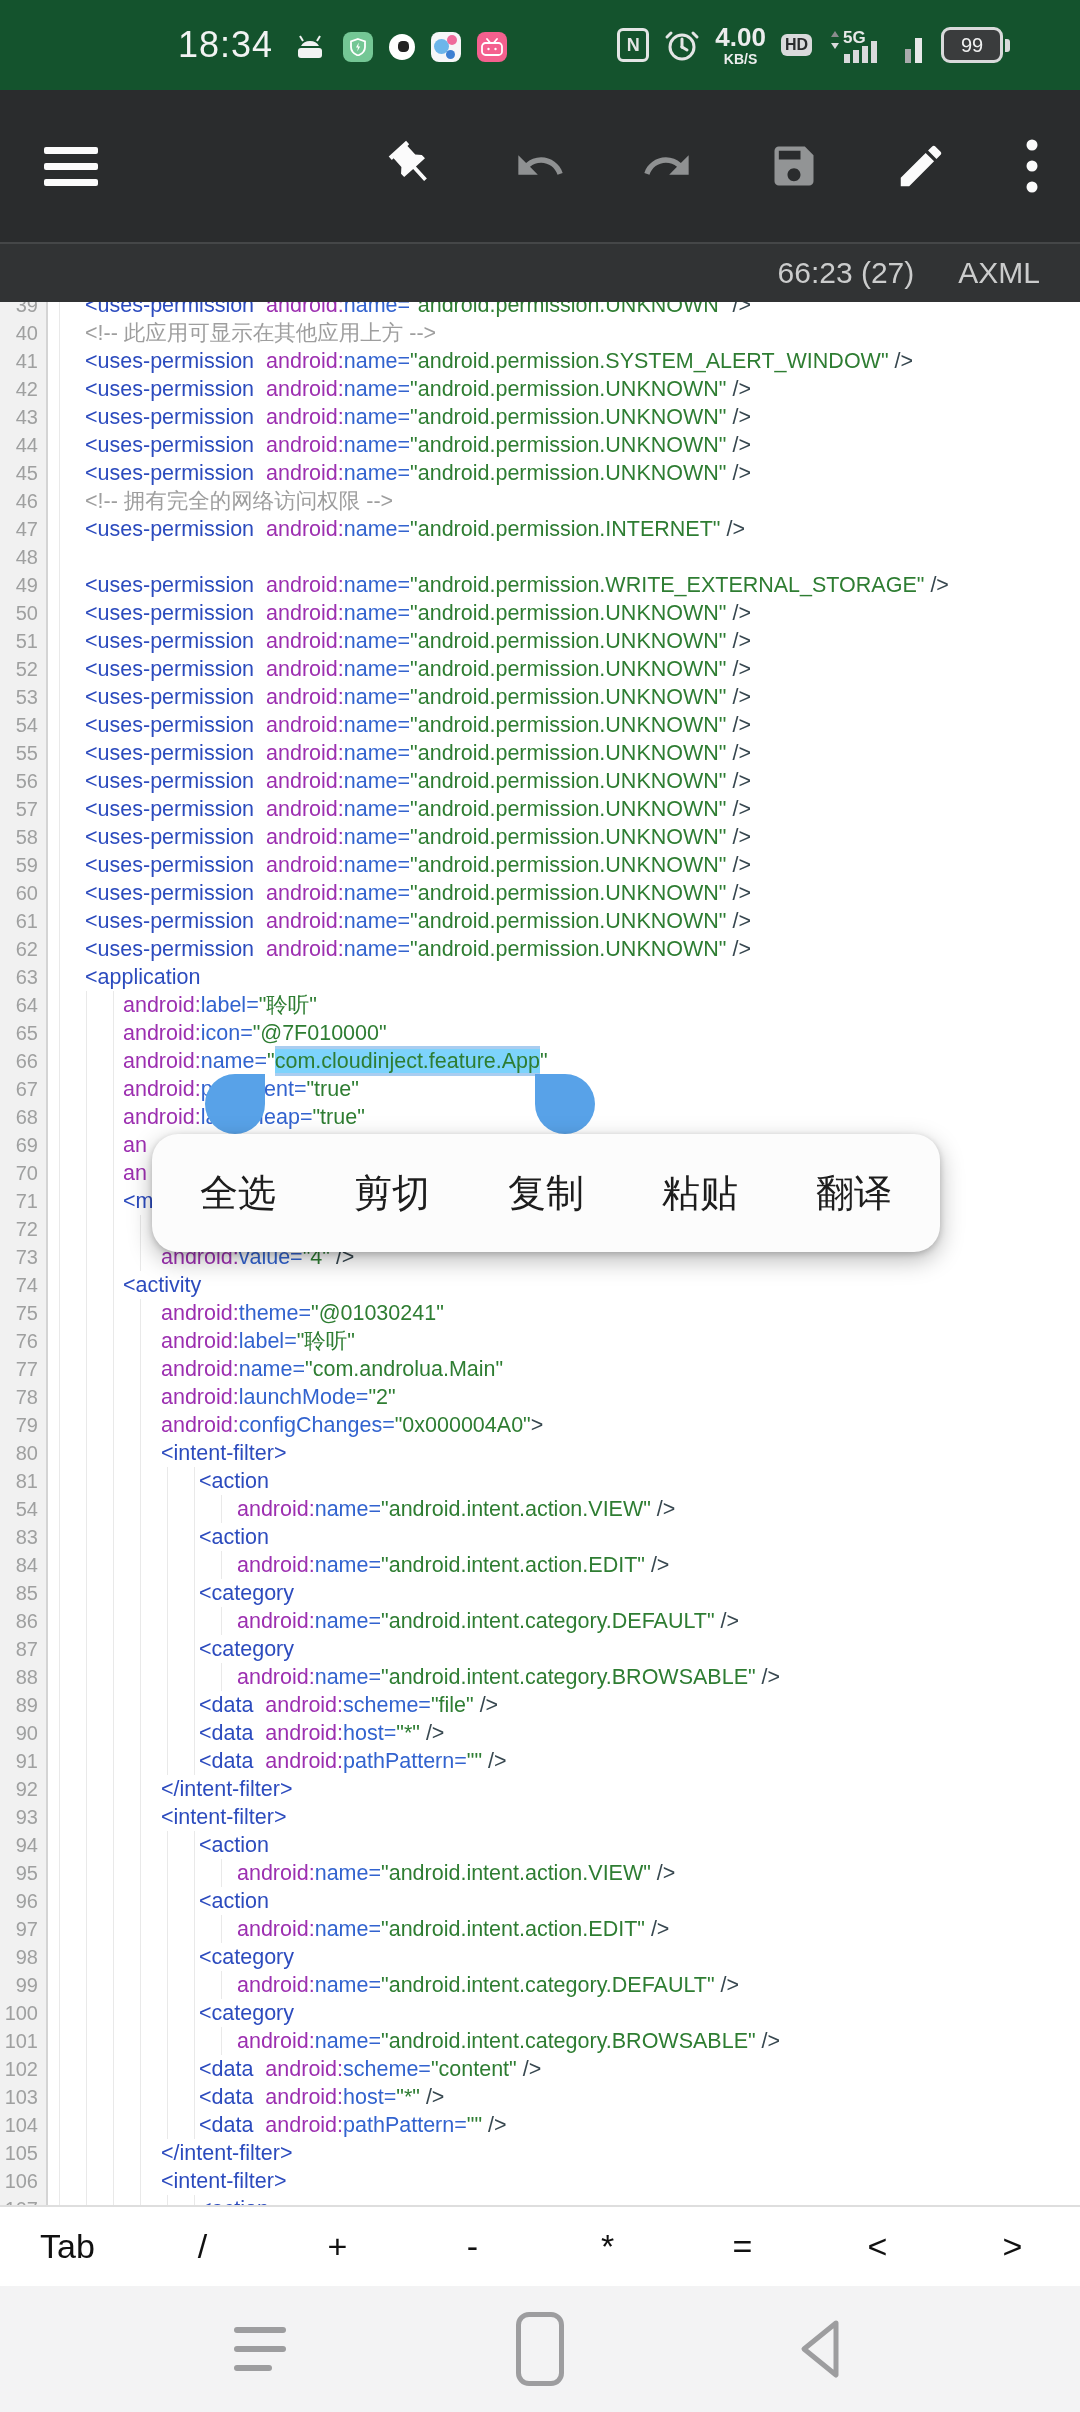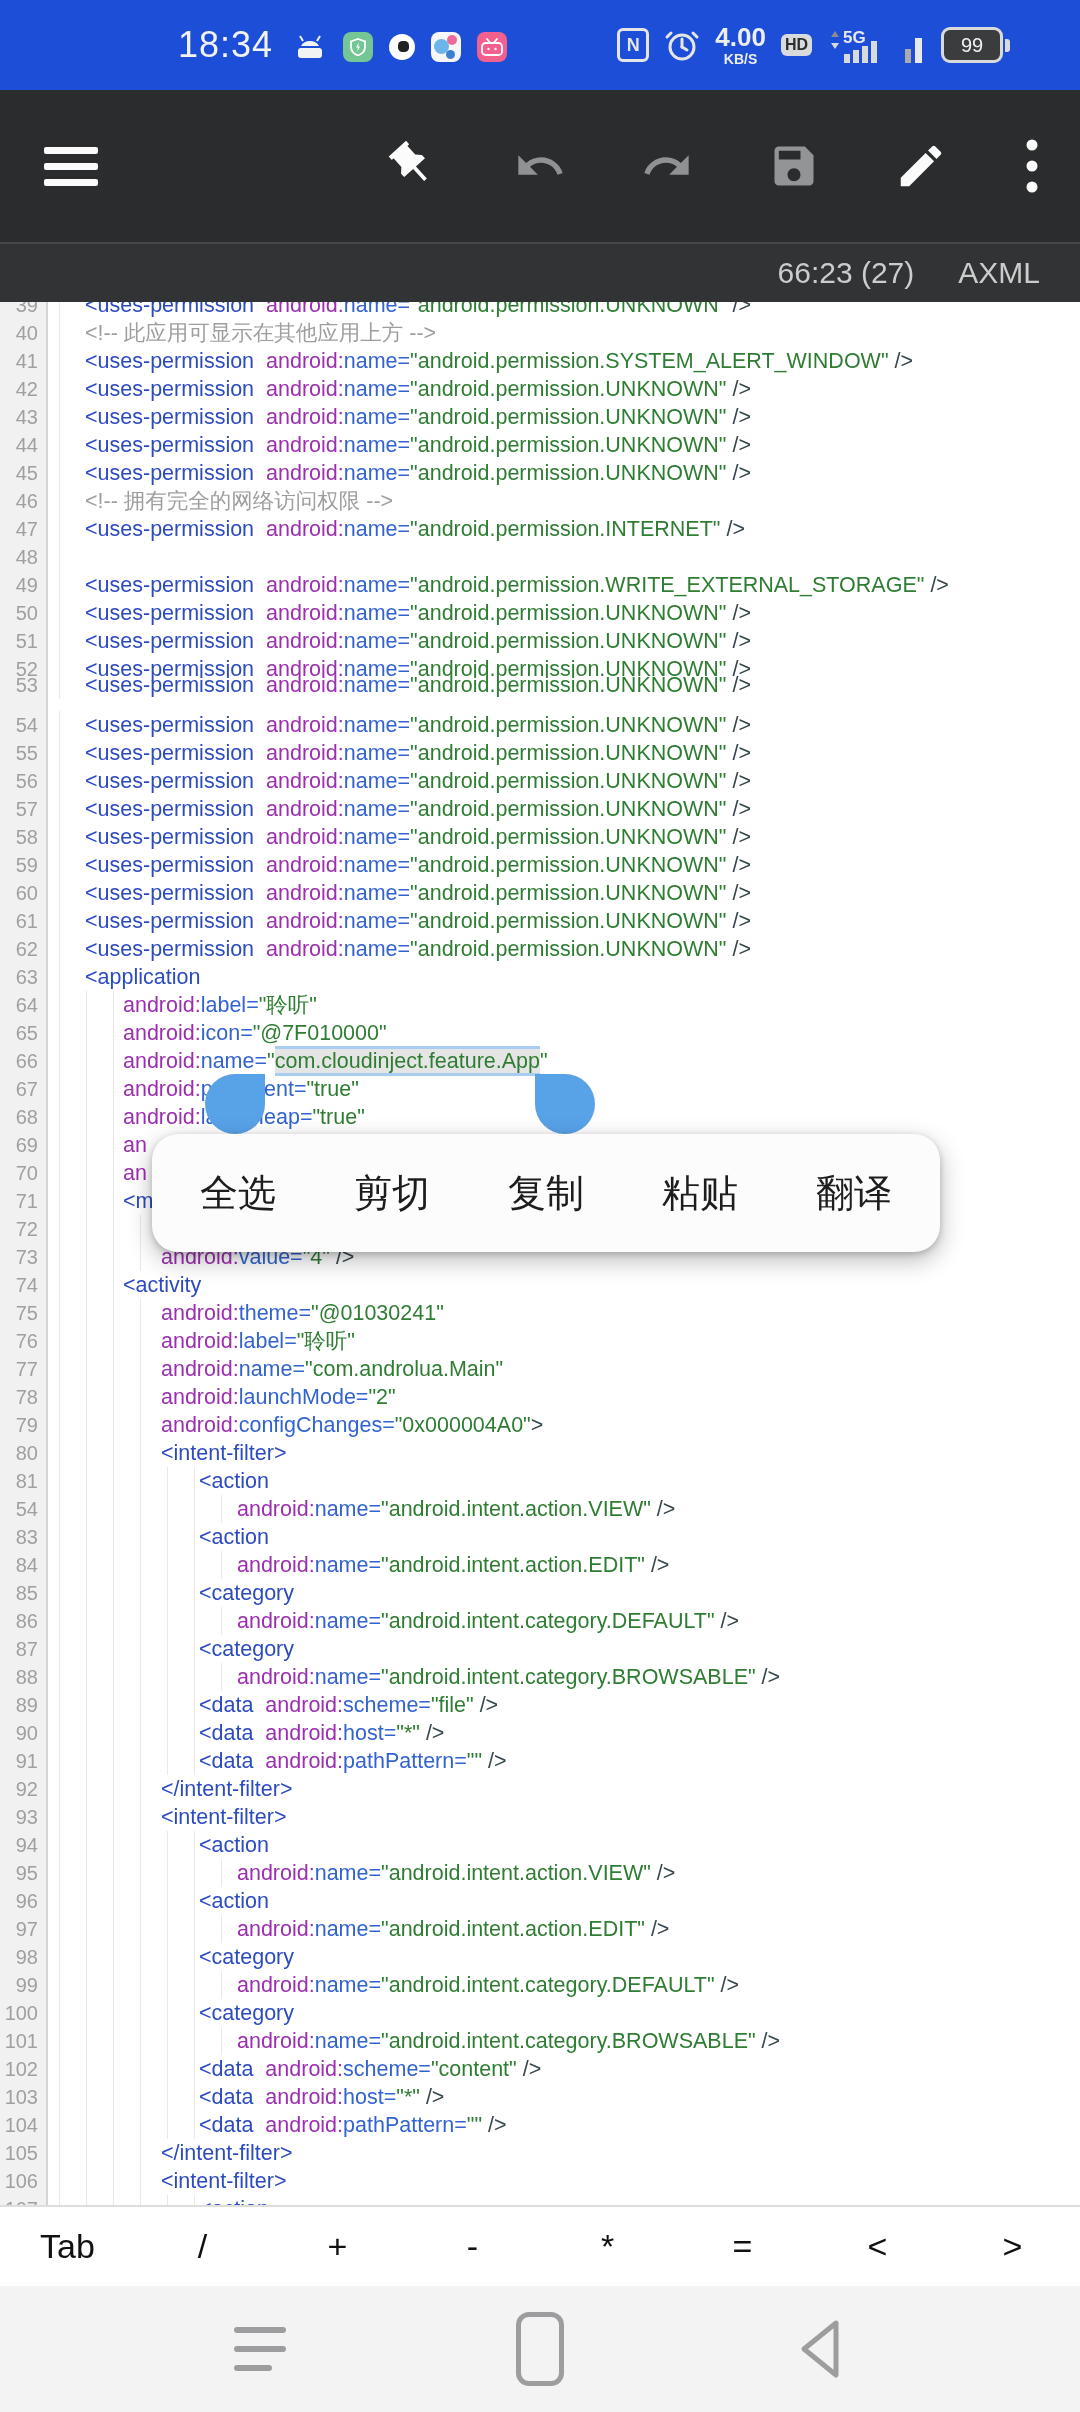--- a/index.html
+++ b/index.html
@@ -1,20 +1,20 @@
 <!DOCTYPE html>
 <html><head>
 <meta charset="utf-8">
 <style>
   html,body{margin:0;padding:0;background:#000;}
   body{width:1080px;height:2412px;position:relative;font-family:"Liberation Sans",sans-serif;overflow:hidden;}
   .screen{position:absolute;inset:0;background:#fff;display:flex;flex-direction:column;}
 
   
-  .statusbar{height:90px;background:#1d4ed8;display:flex;align-items:center;justify-content:space-between;color:#eceded;flex:none;}
+  .statusbar{height:90px;background:#14532d;display:flex;align-items:center;justify-content:space-between;color:#eceded;flex:none;}
   .sb-left{display:flex;align-items:center;gap:20px;padding-left:178px;}
   .sb-time{font-size:36px;letter-spacing:1px;color:#f2f3f3;}
   .sb-apps{display:flex;align-items:center;gap:16px;margin-top:4px;}
   .appic{width:30px;height:30px;border-radius:8px;position:relative;flex:none;}
   .robot{width:34px;height:26px;}
   .ic-circle{width:26px;height:26px;border-radius:50%;background:#fff;position:relative;}
   .ic-circle i{position:absolute;width:11px;height:11px;border-radius:40%;background:#222;top:7px;left:9px;}
   .ic-green{background:#74c795;display:flex;align-items:center;justify-content:center;}
   .ic-cluster{background:#f6f6f8;}
   .ic-cluster i{position:absolute;border-radius:50%;}
@@ -52,21 +52,21 @@
   .cline .ln{position:absolute;left:0;width:38px;text-align:right;color:#9fa0a0;font-size:20px;}
   .guides{position:absolute;left:59px;top:0;bottom:0;display:flex;}
   .guides i{display:block;width:26px;border-left:1px solid #e9e9e9;}
   .ctext{position:absolute;top:0;}
   .tk-tag{color:#2c4bbe;}
   .tk-ns{color:#9c2fb0;}
   .tk-attr{color:#3263cf;}
   .tk-val{color:#2e7d32;}
   .tk-pun{color:#37474f;}
   .tk-com{color:#9e9e9e;}
-  .tk-sel{color:#2e7d32;background:#e5e5e5;box-shadow:0 -3px 0 #a9cdf0,0 3px 0 #a9cdf0;}
+  .tk-sel{color:#2e7d32;background:#7dd3fc;box-shadow:0 -3px 0 #a9cdf0,0 3px 0 #a9cdf0;}
 
   .handle{position:absolute;width:60px;height:60px;background:#58a2e8;z-index:5;cursor:grab;}
   .handle.left{border-radius:32px 0 32px 32px;}
   .handle.right{border-radius:0 32px 32px 32px;}
 
   .ctxmenu{position:absolute;left:152px;top:832px;width:788px;height:118px;background:#fcfcfc;border-radius:26px;box-shadow:0 8px 24px rgba(0,0,0,.28),0 2px 6px rgba(0,0,0,.18);z-index:10;display:flex;align-items:center;justify-content:space-between;padding:0 48px;box-sizing:border-box;}
   .ctxitem{font-size:38px;color:#1d1d1d;cursor:pointer;}
 
   
   .symbolbar{height:79px;background:#fff;border-top:2px solid #dedede;display:flex;flex:none;}
@@ -216,21 +216,21 @@
         <div class="cline" style="top: 101px;"><span class="ln">43</span><span class="guides"><i></i></span><span class="ctext" style="left: 85px;"><span class="tk-tag">&lt;uses-permission</span><span class="tk-ns">  android:</span><span class="tk-attr">name=</span><span class="tk-val">"android.permission.UNKNOWN"</span><span class="tk-pun"> /&gt;</span></span></div>
         <div class="cline" style="top: 129px;"><span class="ln">44</span><span class="guides"><i></i></span><span class="ctext" style="left: 85px;"><span class="tk-tag">&lt;uses-permission</span><span class="tk-ns">  android:</span><span class="tk-attr">name=</span><span class="tk-val">"android.permission.UNKNOWN"</span><span class="tk-pun"> /&gt;</span></span></div>
         <div class="cline" style="top: 157px;"><span class="ln">45</span><span class="guides"><i></i></span><span class="ctext" style="left: 85px;"><span class="tk-tag">&lt;uses-permission</span><span class="tk-ns">  android:</span><span class="tk-attr">name=</span><span class="tk-val">"android.permission.UNKNOWN"</span><span class="tk-pun"> /&gt;</span></span></div>
         <div class="cline" style="top: 185px;"><span class="ln">46</span><span class="guides"><i></i></span><span class="ctext" style="left: 85px;"><span class="tk-com">&lt;!-- 拥有完全的网络访问权限 --&gt;</span></span></div>
         <div class="cline" style="top: 213px;"><span class="ln">47</span><span class="guides"><i></i></span><span class="ctext" style="left: 85px;"><span class="tk-tag">&lt;uses-permission</span><span class="tk-ns">  android:</span><span class="tk-attr">name=</span><span class="tk-val">"android.permission.INTERNET"</span><span class="tk-pun"> /&gt;</span></span></div>
         <div class="cline" style="top: 241px;"><span class="ln">48</span><span class="guides"><i></i></span></div>
         <div class="cline" style="top: 269px;"><span class="ln">49</span><span class="guides"><i></i></span><span class="ctext" style="left: 85px;"><span class="tk-tag">&lt;uses-permission</span><span class="tk-ns">  android:</span><span class="tk-attr">name=</span><span class="tk-val">"android.permission.WRITE_EXTERNAL_STORAGE"</span><span class="tk-pun"> /&gt;</span></span></div>
         <div class="cline" style="top: 297px;"><span class="ln">50</span><span class="guides"><i></i></span><span class="ctext" style="left: 85px;"><span class="tk-tag">&lt;uses-permission</span><span class="tk-ns">  android:</span><span class="tk-attr">name=</span><span class="tk-val">"android.permission.UNKNOWN"</span><span class="tk-pun"> /&gt;</span></span></div>
         <div class="cline" style="top: 325px;"><span class="ln">51</span><span class="guides"><i></i></span><span class="ctext" style="left: 85px;"><span class="tk-tag">&lt;uses-permission</span><span class="tk-ns">  android:</span><span class="tk-attr">name=</span><span class="tk-val">"android.permission.UNKNOWN"</span><span class="tk-pun"> /&gt;</span></span></div>
         <div class="cline" style="top: 353px;"><span class="ln">52</span><span class="guides"><i></i></span><span class="ctext" style="left: 85px;"><span class="tk-tag">&lt;uses-permission</span><span class="tk-ns">  android:</span><span class="tk-attr">name=</span><span class="tk-val">"android.permission.UNKNOWN"</span><span class="tk-pun"> /&gt;</span></span></div>
-        <div class="cline" style="top: 369px;"><span class="ln">53</span><span class="guides"><i></i></span><span class="ctext" style="left: 85px;"><span class="tk-tag">&lt;uses-permission</span><span class="tk-ns">  android:</span><span class="tk-attr">name=</span><span class="tk-val">"android.permission.UNKNOWN"</span><span class="tk-pun"> /&gt;</span></span></div>
+        <div class="cline" style="top: 381px;"><span class="ln">53</span><span class="guides"><i></i></span><span class="ctext" style="left: 85px;"><span class="tk-tag">&lt;uses-permission</span><span class="tk-ns">  android:</span><span class="tk-attr">name=</span><span class="tk-val">"android.permission.UNKNOWN"</span><span class="tk-pun"> /&gt;</span></span></div>
         <div class="cline" style="top: 409px;"><span class="ln">54</span><span class="guides"><i></i></span><span class="ctext" style="left: 85px;"><span class="tk-tag">&lt;uses-permission</span><span class="tk-ns">  android:</span><span class="tk-attr">name=</span><span class="tk-val">"android.permission.UNKNOWN"</span><span class="tk-pun"> /&gt;</span></span></div>
         <div class="cline" style="top: 437px;"><span class="ln">55</span><span class="guides"><i></i></span><span class="ctext" style="left: 85px;"><span class="tk-tag">&lt;uses-permission</span><span class="tk-ns">  android:</span><span class="tk-attr">name=</span><span class="tk-val">"android.permission.UNKNOWN"</span><span class="tk-pun"> /&gt;</span></span></div>
         <div class="cline" style="top: 465px;"><span class="ln">56</span><span class="guides"><i></i></span><span class="ctext" style="left: 85px;"><span class="tk-tag">&lt;uses-permission</span><span class="tk-ns">  android:</span><span class="tk-attr">name=</span><span class="tk-val">"android.permission.UNKNOWN"</span><span class="tk-pun"> /&gt;</span></span></div>
         <div class="cline" style="top: 493px;"><span class="ln">57</span><span class="guides"><i></i></span><span class="ctext" style="left: 85px;"><span class="tk-tag">&lt;uses-permission</span><span class="tk-ns">  android:</span><span class="tk-attr">name=</span><span class="tk-val">"android.permission.UNKNOWN"</span><span class="tk-pun"> /&gt;</span></span></div>
         <div class="cline" style="top: 521px;"><span class="ln">58</span><span class="guides"><i></i></span><span class="ctext" style="left: 85px;"><span class="tk-tag">&lt;uses-permission</span><span class="tk-ns">  android:</span><span class="tk-attr">name=</span><span class="tk-val">"android.permission.UNKNOWN"</span><span class="tk-pun"> /&gt;</span></span></div>
         <div class="cline" style="top: 549px;"><span class="ln">59</span><span class="guides"><i></i></span><span class="ctext" style="left: 85px;"><span class="tk-tag">&lt;uses-permission</span><span class="tk-ns">  android:</span><span class="tk-attr">name=</span><span class="tk-val">"android.permission.UNKNOWN"</span><span class="tk-pun"> /&gt;</span></span></div>
         <div class="cline" style="top: 577px;"><span class="ln">60</span><span class="guides"><i></i></span><span class="ctext" style="left: 85px;"><span class="tk-tag">&lt;uses-permission</span><span class="tk-ns">  android:</span><span class="tk-attr">name=</span><span class="tk-val">"android.permission.UNKNOWN"</span><span class="tk-pun"> /&gt;</span></span></div>
         <div class="cline" style="top: 605px;"><span class="ln">61</span><span class="guides"><i></i></span><span class="ctext" style="left: 85px;"><span class="tk-tag">&lt;uses-permission</span><span class="tk-ns">  android:</span><span class="tk-attr">name=</span><span class="tk-val">"android.permission.UNKNOWN"</span><span class="tk-pun"> /&gt;</span></span></div>
         <div class="cline" style="top: 633px;"><span class="ln">62</span><span class="guides"><i></i></span><span class="ctext" style="left: 85px;"><span class="tk-tag">&lt;uses-permission</span><span class="tk-ns">  android:</span><span class="tk-attr">name=</span><span class="tk-val">"android.permission.UNKNOWN"</span><span class="tk-pun"> /&gt;</span></span></div>
         <div class="cline" style="top: 661px;"><span class="ln">63</span><span class="guides"><i></i></span><span class="ctext" style="left: 85px;"><span class="tk-tag">&lt;application</span></span></div>

